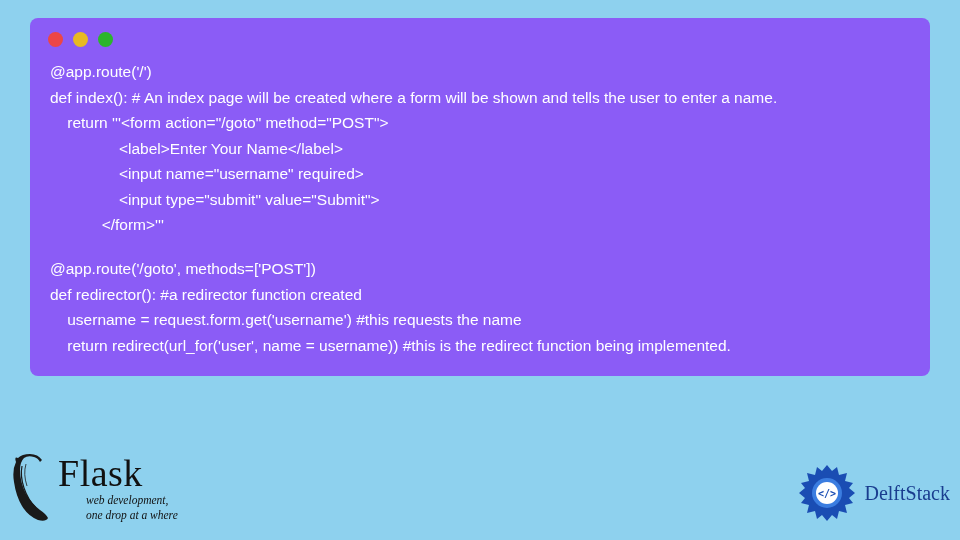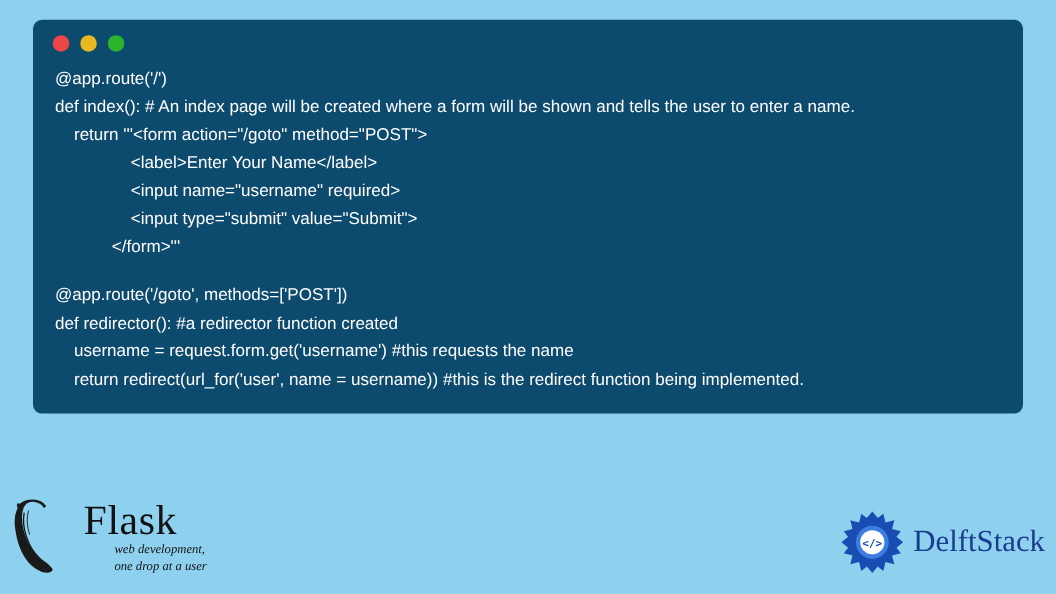--- a/index.html
+++ b/index.html
@@ -9,21 +9,21 @@
       background: #8ed1ee;
       font-family: Arial, Helvetica, sans-serif;
       position: relative;
       overflow: hidden;
     }
     .code-window {
       position: absolute;
       top: 18px;
       left: 30px;
       right: 30px;
-      background: #0c4a6e;
+      background: #8b5cf6;
       border-radius: 8px;
       padding-bottom: 18px;
     }
     .window-controls {
       display: flex;
       gap: 10px;
       padding: 14px 18px 8px 18px;
     }
     .dot {
       width: 15px;
@@ -49,21 +49,21 @@
       right: 0;
       height: 100px;
       display: flex;
       justify-content: space-between;
       align-items: flex-end;
       padding: 0 10px 6px 8px;
     }
     .flask-logo {
       display: flex;
       align-items: center;
-      gap: 24px;
+      gap: 6px;
     }
     .flask-horn {
       width: 44px;
       height: 72px;
       position: relative;
     }
     .flask-text {
       display: flex;
       flex-direction: column;
       color: #111;
@@ -88,21 +88,21 @@
       align-items: center;
       gap: 6px;
     }
     .delft-badge {
       width: 62px;
       height: 62px;
       position: relative;
     }
     .delft-text {
       font-family: Georgia, 'Times New Roman', serif;
-      font-size: 28px;
+      font-size: 20px;
       color: #1a3d8f;
       font-weight: 500;
     }
   </style>
 </head>
 <body>
 
 <div class="code-window">
   <div class="window-controls">
     <div class="dot dot-red"></div>
@@ -117,21 +117,21 @@
     <div class="flask-horn">
       <svg viewBox="0 0 44 72" width="44" height="72">
         <path d="M 10 6 Q 6 4 8 10 Q 4 18 6 30 Q 8 44 14 54 Q 20 64 30 68 Q 38 70 40 66 Q 38 62 32 58 Q 24 52 18 42 Q 12 30 12 18 Q 12 10 16 6 Q 20 3 26 5 Q 30 6 32 10 L 34 8 Q 30 2 22 2 Q 14 2 10 6 Z" fill="#1a1a1a"></path>
         <path d="M 14 14 Q 12 24 16 36 Q 20 48 28 56" stroke="#1a1a1a" stroke-width="1.2" fill="none"></path>
         <path d="M 18 12 Q 15 22 19 34" stroke="#1a1a1a" stroke-width="0.8" fill="none"></path>
       </svg>
     </div>
     <div class="flask-text">
       <div class="flask-title">Flask</div>
       <div class="flask-sub">web development,</div>
-      <div class="flask-sub">one drop at a user</div>
+      <div class="flask-sub">one drop at a where</div>
     </div>
   </div>
 
   <div class="delft-logo">
     <div class="delft-badge">
       <svg viewBox="0 0 62 62" width="62" height="62">
         <g transform="translate(31,31)">
           <g fill="#1a4db3">
             <path d="M 0 -28 L 5 -22 L 10 -26 L 12 -18 L 20 -20 L 18 -12 L 26 -10 L 22 -5 L 28 0 L 22 5 L 26 10 L 18 12 L 20 20 L 12 18 L 10 26 L 5 22 L 0 28 L -5 22 L -10 26 L -12 18 L -20 20 L -18 12 L -26 10 L -22 5 L -28 0 L -22 -5 L -26 -10 L -18 -12 L -20 -20 L -12 -18 L -10 -26 L -5 -22 Z"></path>
           </g>

